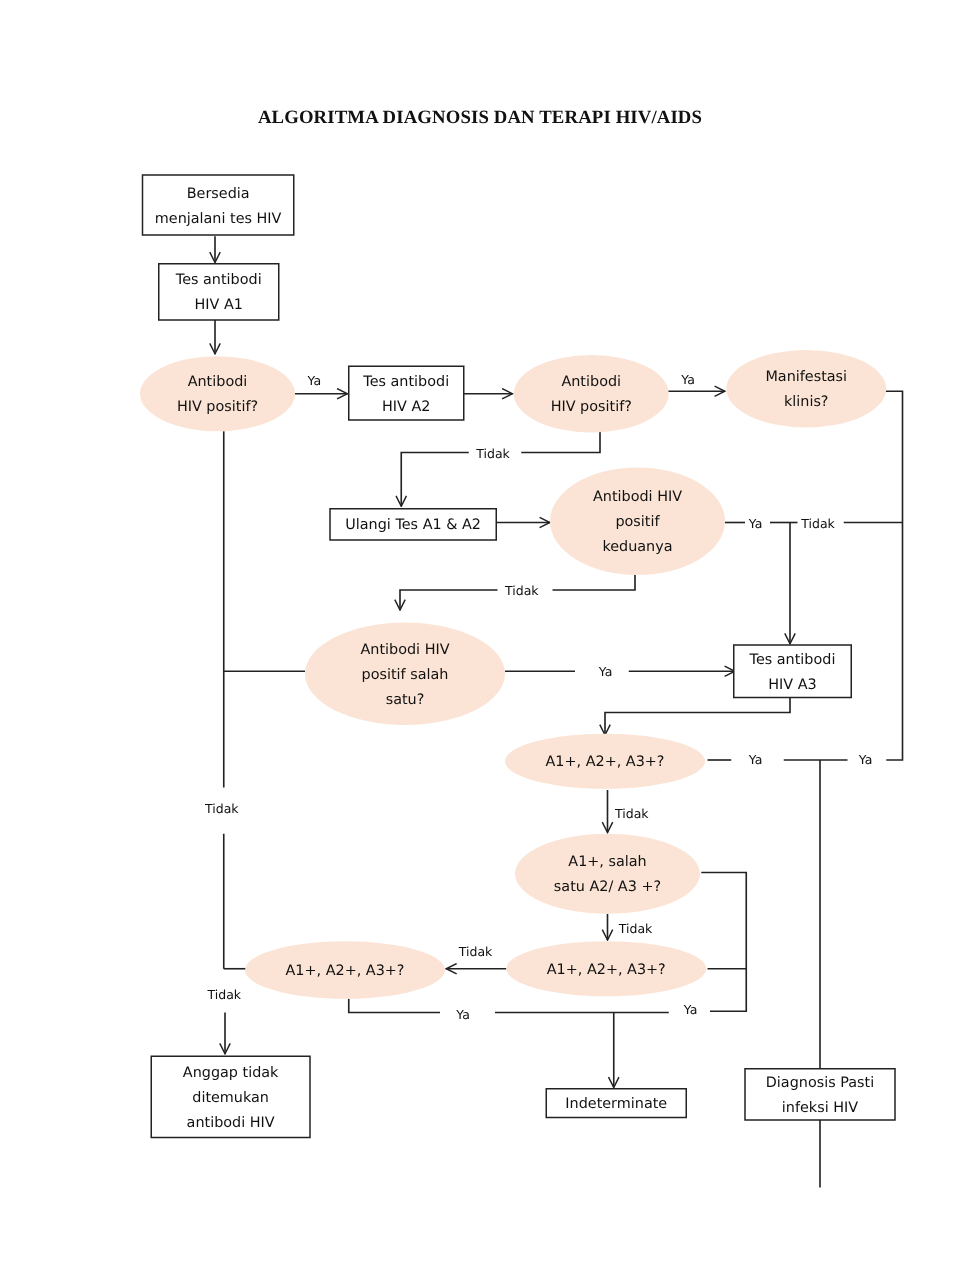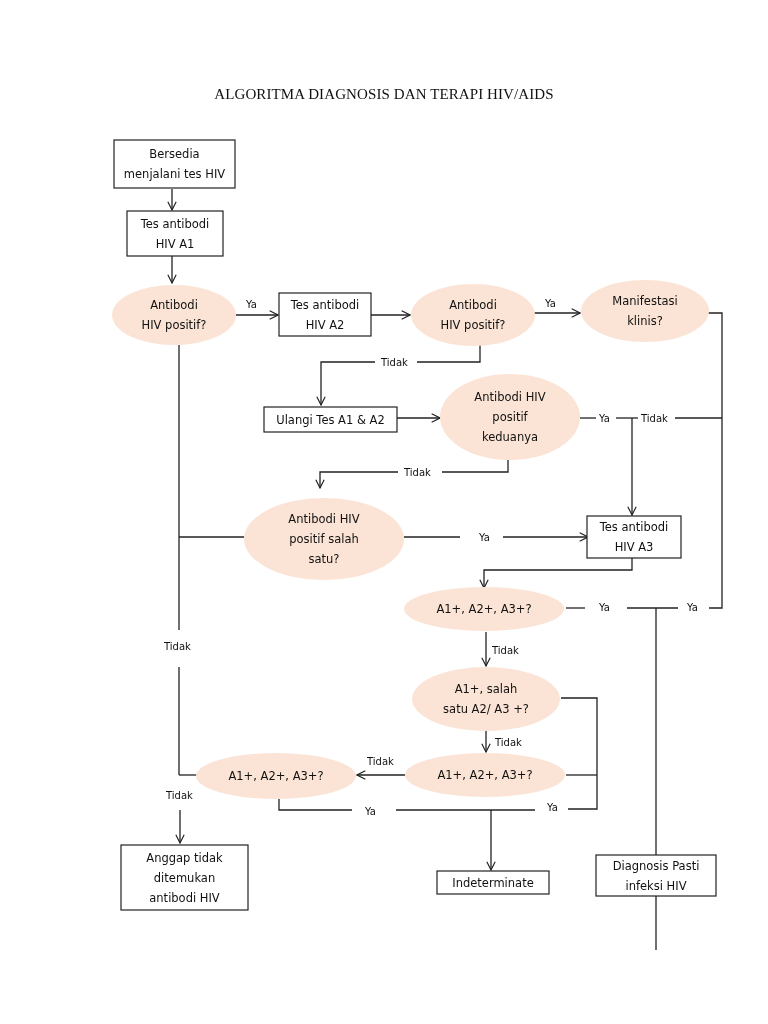--- a/index.html
+++ b/index.html
@@ -1,19 +1,19 @@
 <!DOCTYPE html>
 <html><head>
 <meta charset="utf-8">
 <style>
   html, body { margin: 0; padding: 0; background: #ffffff; }
   body { width: 768px; height: 1024px; position: relative; overflow: hidden; }
   #title {
     position: absolute; left: 0; top: 86px; width: 768px; text-align: center;
-    font-family: "Liberation Serif", serif; font-weight: normal; font-size: 15px; color: #111;
+    font-family: "Liberation Serif", serif; font-weight: bold; font-size: 15px; color: #111;
     letter-spacing: 0.1px;
   }
   svg#flow { position: absolute; left: 0; top: 0; }
   .node-text { font-family: "DejaVu Sans", sans-serif; font-size: 11.5px; fill: #111; }
   .edge-label { font-family: "DejaVu Sans", sans-serif; font-size: 10px; fill: #111; }
   .box { fill: #ffffff; stroke: #222; stroke-width: 1.2; }
   .ellipse { fill: #FBE4D5; stroke: none; }
   .line { stroke: #222; stroke-width: 1.3; fill: none; }
 </style>
 </head>

